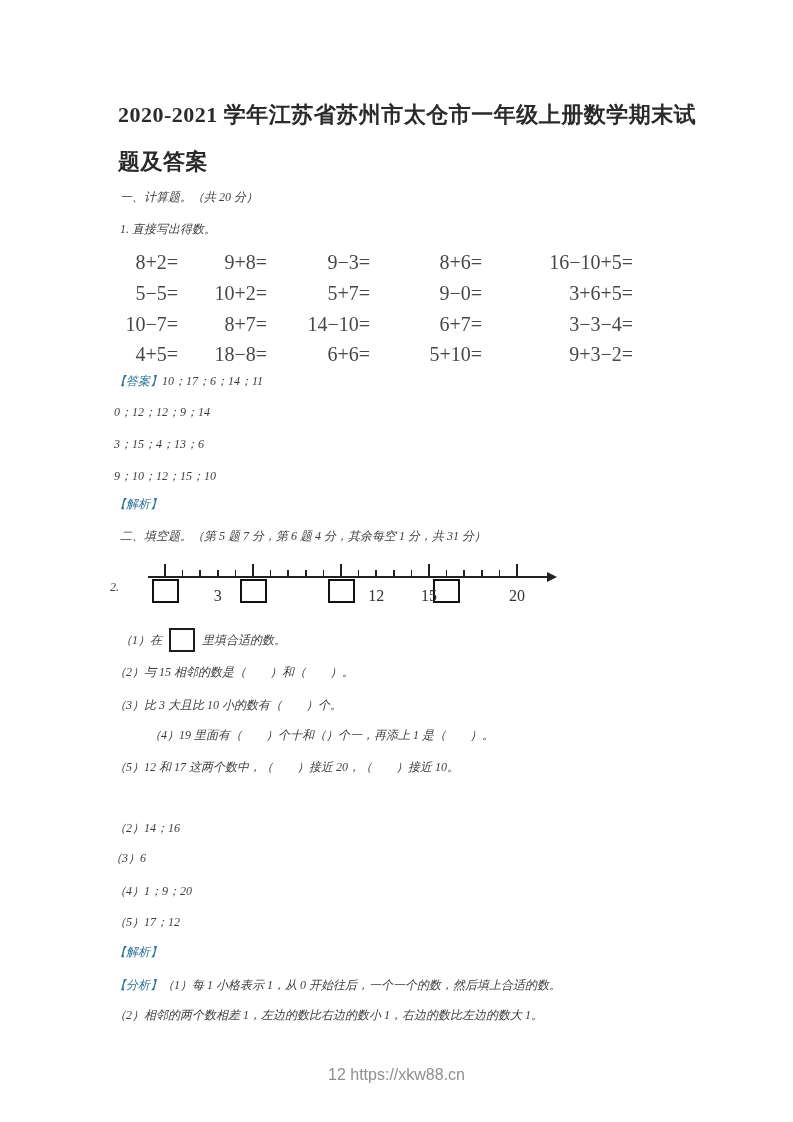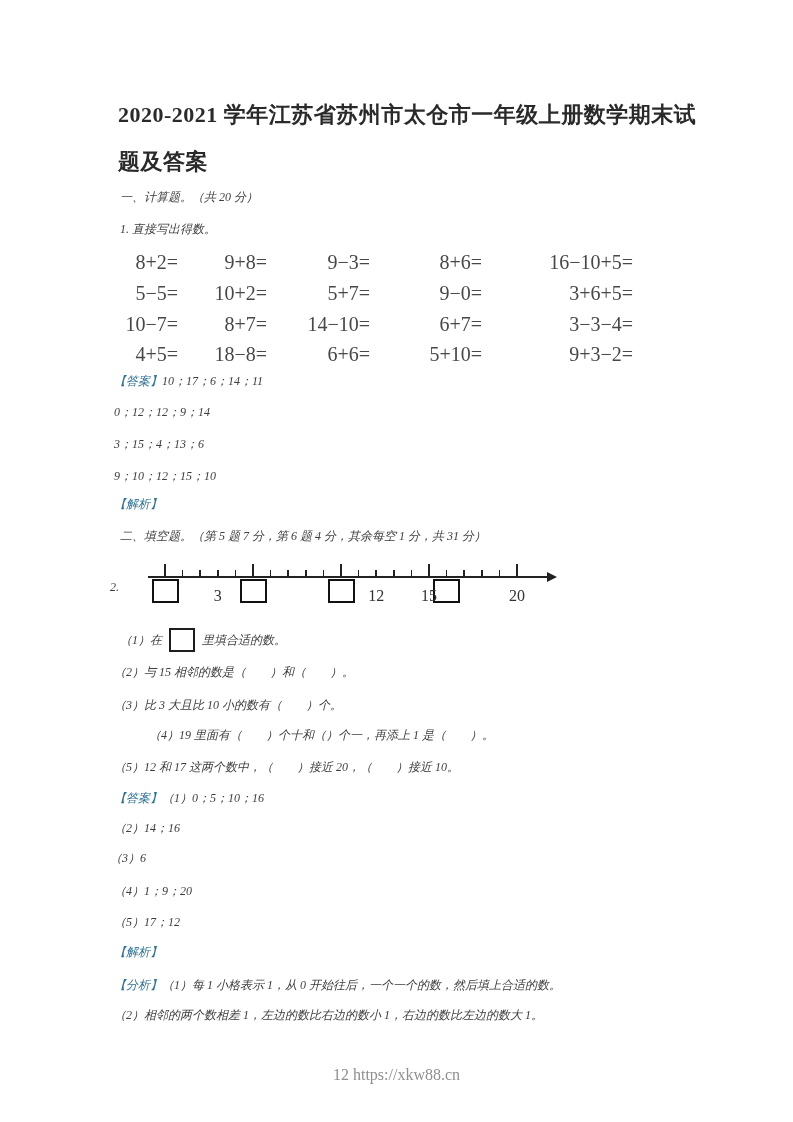--- a/index.html
+++ b/index.html
@@ -20,21 +20,21 @@
   .q1-line{position:absolute;left:120px;top:620px;display:flex;align-items:center;white-space:nowrap;margin-top:8px;}
   .inline-box{display:inline-block;width:22px;height:20px;border:2px solid #1d1d1d;background:#fff;margin:0 7px;}
   .nl-canvas{position:absolute;left:148px;top:560px;width:434px;height:52px;}
   .nl-line{position:absolute;background:#222;}
   .nl-arrow{position:absolute;width:0;height:0;border-left:10px solid #222;border-top:5.5px solid transparent;border-bottom:5.5px solid transparent;}
   .nl-tick{position:absolute;width:1.6px;background:#222;}
   .nl-box{position:absolute;width:23px;height:20px;border:2.2px solid #111;background:#fff;}
   .nl-label{position:absolute;width:28px;text-align:center;font-size:16px;color:#333;white-space:nowrap;}
   .footer{
     position:absolute;left:0;top:1066px;width:793px;text-align:center;
-    font-family:Liberation Serif, serif;font-size:16px;color:#8f8f8f;
+    font-family:Liberation Sans, sans-serif;font-size:16px;color:#8f8f8f;
   }
 </style>
 </head>
 <body>
 
 <div class="page">
 
   <div class="abs title-line" style="left:118px;top:100px;">2020-2021 学年江苏省苏州市太仓市一年级上册数学期末试</div>
   <div class="abs title-line" style="left:118px;top:147px;text-align:right;">题及答案</div>
 
@@ -112,23 +112,20 @@
   <div class="q1-line body-line">
     <span>（1）在</span>
     <span class="inline-box"></span>
     <span>里填合适的数。</span>
   </div>
   <div class="abs body-line" style="left:114px;top:664px;">（2）与 15 相邻的数是（　　）和（　　）。</div>
   <div class="abs body-line" style="left:114px;top:697px;">（3）比 3 大且比 10 小的数有（　　）个。</div>
   <div class="abs body-line" style="left:114px;top:727px;margin-left:35px;">（4）19 里面有（　　）个十和（）个一，再添上 1 是（　　）。</div>
   <div class="abs body-line" style="left:114px;top:759px;">（5）12 和 17 这两个数中，（　　）接近 20，（　　）接近 10。</div>
 
-  <div class="abs body-line" style="left:114px;top:790px;">
-    <span class="blue">【答案】</span><span>（1）0；5；10；16</span>
-  </div>
   <div class="abs body-line" style="left:114px;top:820px;">（2）14；16</div>
   <div class="abs body-line" style="left:110px;top:850px;">（3）6</div>
   <div class="abs body-line" style="left:114px;top:883px;">（4）1；9；20</div>
   <div class="abs body-line" style="left:114px;top:914px;">（5）17；12</div>
   <div class="abs body-line blue" style="left:114px;top:944px;">【解析】</div>
 
   <div class="abs body-line" style="left:114px;top:977px;">
     <span class="blue">【分析】</span><span>（1）每 1 小格表示 1，从 0 开始往后，一个一个的数，然后填上合适的数。</span>
   </div>
   <div class="abs body-line" style="left:114px;top:1007px;">（2）相邻的两个数相差 1，左边的数比右边的数小 1，右边的数比左边的数大 1。</div>

